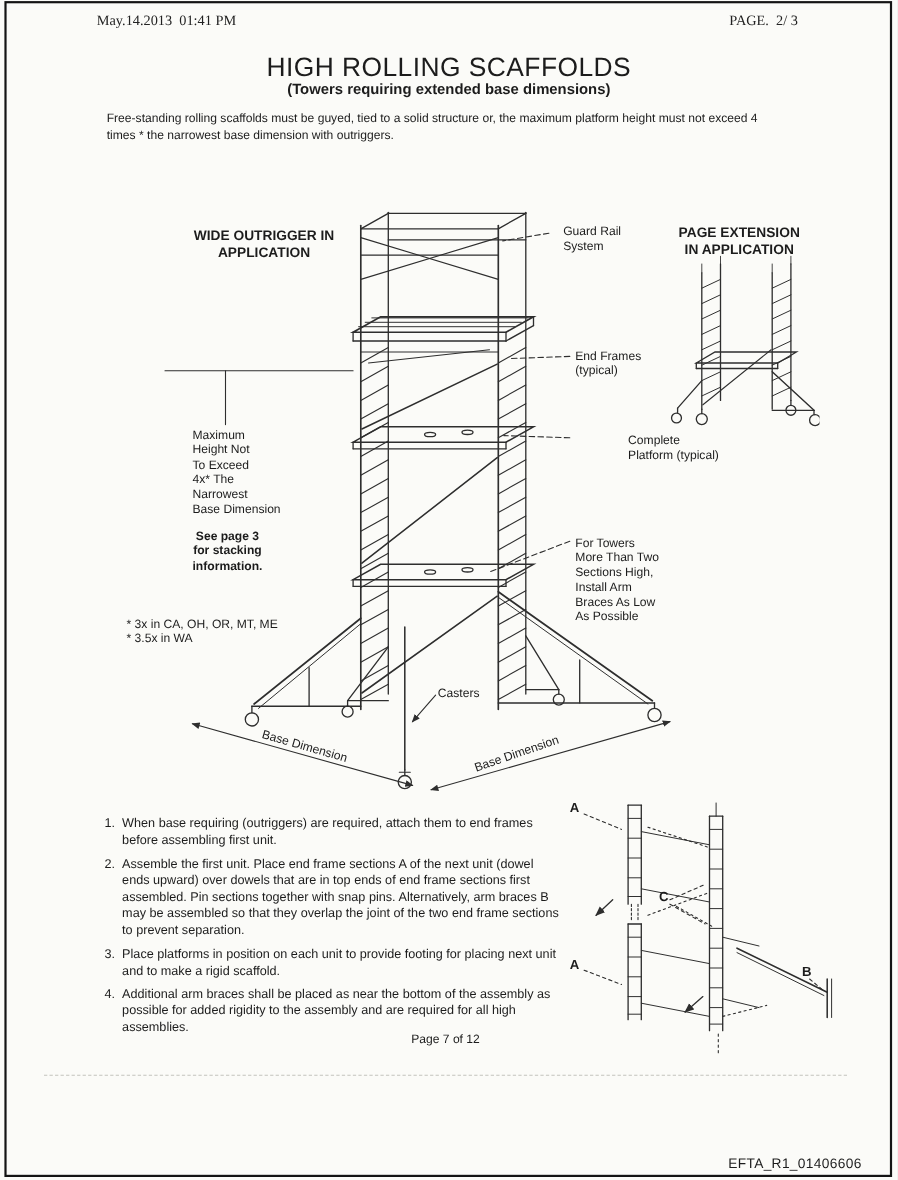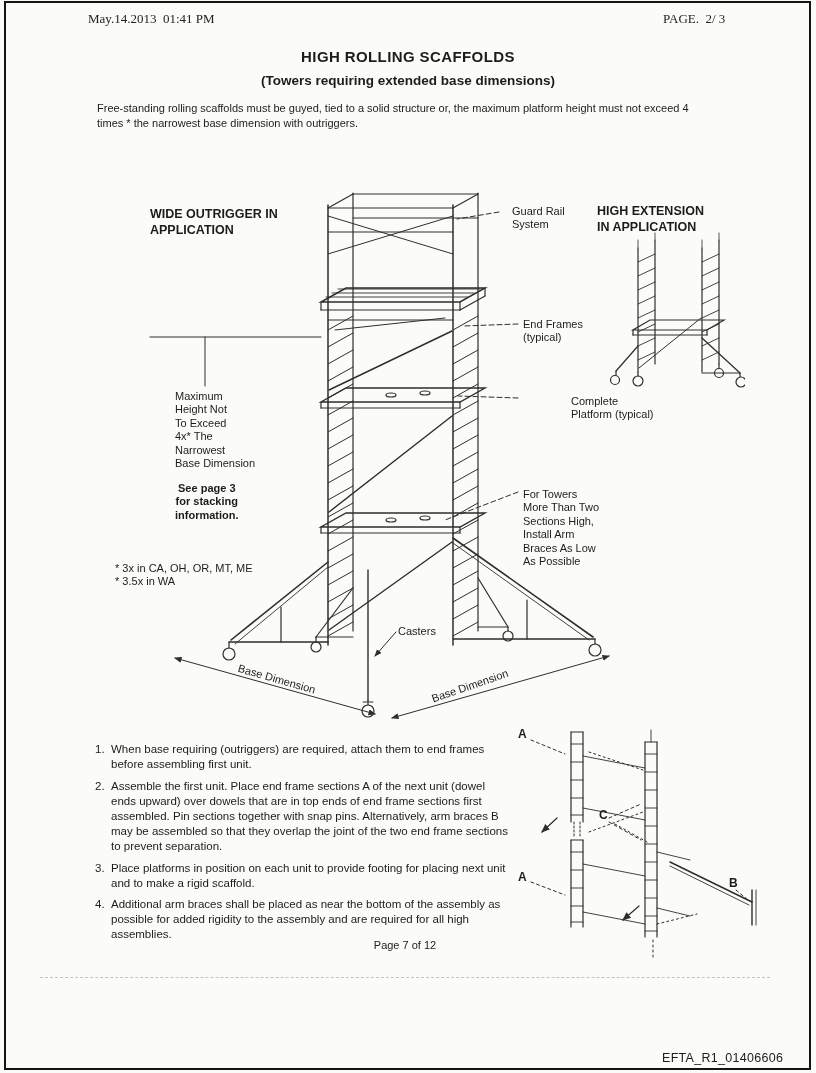--- a/index.html
+++ b/index.html
@@ -3,24 +3,24 @@
 <meta charset="utf-8">
 <style>
   html,body{margin:0;padding:0;background:#e8e8e6;}
   .page{position:relative;width:816px;height:1073px;background:#fbfbf8;overflow:hidden;
         font-family:"Liberation Sans",sans-serif;color:#1c1c1c;}
   .frame{position:absolute;left:4px;top:1px;right:5px;bottom:3px;border:2px solid #141414;pointer-events:none;}
   .abs{position:absolute;}
   .pre{white-space:pre-line;}
   .mono{font-family:"Liberation Mono",monospace;white-space:pre;}
   .faxhdr{font-size:13px;color:#222;font-family:Liberation Serif, serif;}
-  .title{left:0;top:48px;width:100%;text-align:center;font-size:15px;font-weight:bold;letter-spacing:.4px;}
+  .title{left:0;top:48px;width:100%;text-align:center;font-size:24px;font-weight:normal;letter-spacing:.4px;}
   .subtitle{left:0;top:73px;width:100%;text-align:center;font-size:13.5px;font-weight:bold;}
   .intro{left:97px;top:101px;width:648px;font-size:11px;line-height:1.33;}
-  .dheading{font-size:12.5px;font-weight:bold;line-height:1.25;}
+  .dheading{font-size:12.5px;font-weight:bold;text-align:center;line-height:1.25;}
   .lbl{font-size:11px;line-height:1.2;}
   .lbl-tight{font-size:11px;line-height:1.22;}
   .bold{font-weight:bold;}
   .rot{transform-origin:left top;font-size:11px;}
   .instr{left:95px;top:742px;width:418px;font-size:11.5px;line-height:1.3;}
   .instr-item{display:flex;margin-bottom:7px;}
   .instr-num{width:16px;flex:none;}
   .instr-text{flex:1;}
   .detail-letter{font-size:12px;font-weight:bold;}
   .pgfoot{left:330px;top:939px;width:150px;text-align:center;font-size:11px;}
@@ -40,21 +40,21 @@
   <div class="abs title">HIGH ROLLING SCAFFOLDS</div>
   <div class="abs subtitle">(Towers requiring extended base dimensions)</div>
 
   <div class="abs intro">
     <div class="pre">Free-standing rolling scaffolds must be guyed, tied to a solid structure or, the maximum platform height must not exceed 4
 times * the narrowest base dimension with outriggers.</div>
   </div>
 
   <div class="abs dheading pre" style="left:150px;top:207px;width:180px;">WIDE OUTRIGGER IN
 APPLICATION</div>
-  <div class="abs dheading pre" style="left:597px;top:204px;width:150px;">HIGH EXTENSION
+  <div class="abs dheading pre" style="left:597px;top:204px;width:150px;">PAGE EXTENSION
 IN APPLICATION</div>
 
   <svg class="abs" style="left:95px;top:190px;" width="650" height="560" viewBox="0 0 650 560">
     <defs>
       <marker id="ahE" markerWidth="9" markerHeight="8" refX="6.5" refY="3" orient="auto">
           <path d="M0,0 L7.5,3 L0,6 Z" fill="#2e2e2e"></path>
         </marker>
       <marker id="ahS" markerWidth="9" markerHeight="8" refX="1" refY="3" orient="auto">
           <path d="M7.5,0 L0,3 L7.5,6 Z" fill="#2e2e2e"></path>
         </marker>

